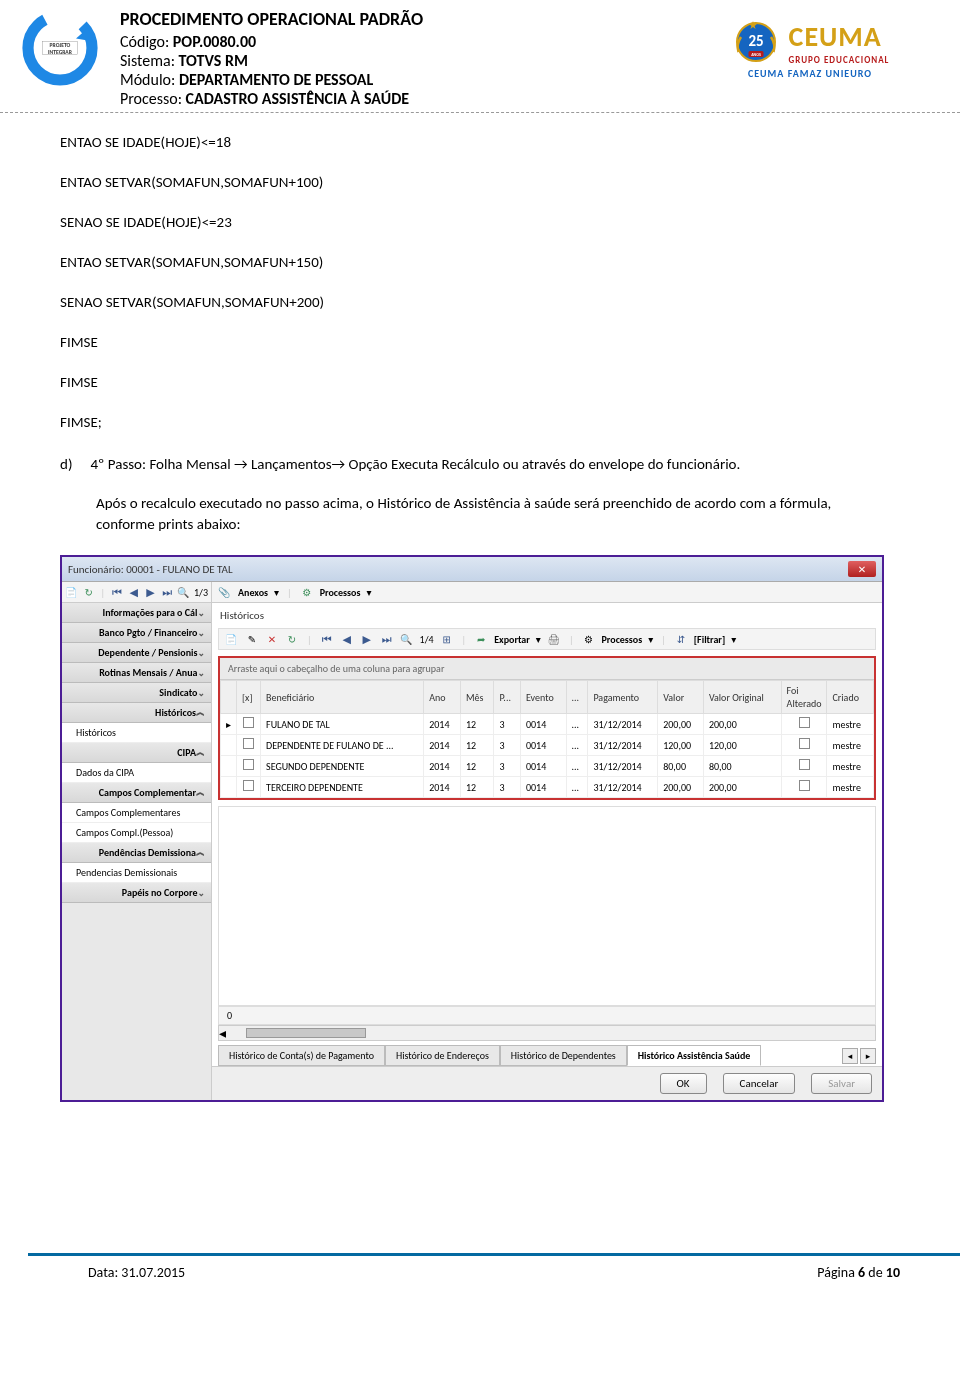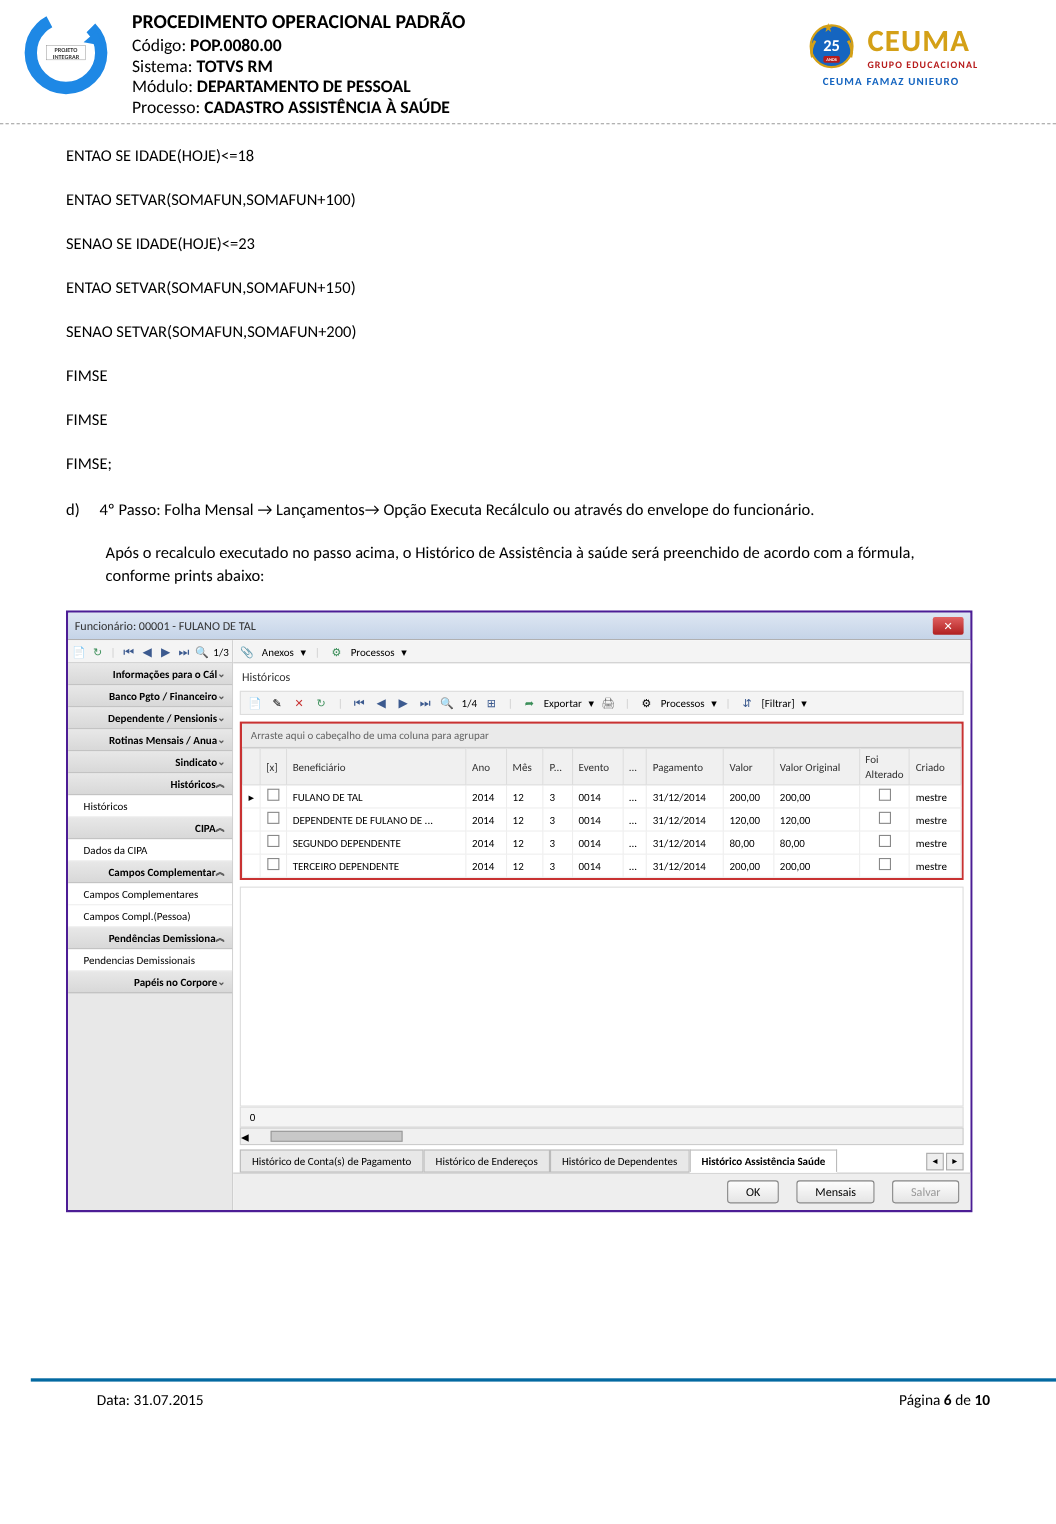--- a/index.html
+++ b/index.html
@@ -40,21 +40,21 @@
     .sidebar { width: 150px; background: #e8e8e8; border-right: 1px solid #ccc; font-size: 10px; }
     .sidebar-toolbar { background: #f4f4f4; padding: 3px; border-bottom: 1px solid #ccc; display: flex; gap: 3px; align-items: center; }
     .sidebar-group { background: linear-gradient(#e8e8e8, #d8d8d8); padding: 3px 6px; border-bottom: 1px solid #bbb; font-weight: bold; display: flex; justify-content: flex-end; align-items: center; cursor: pointer; }
     .sidebar-item { padding: 3px 14px; border-bottom: 1px solid #eee; background: #fff; cursor: pointer; }
     .chevron { font-size: 9px; color: #555; }
     
     .main-panel { flex: 1; background: #fff; }
     .main-toolbar { background: #f4f4f4; padding: 3px 6px; border-bottom: 1px solid #ccc; display: flex; gap: 6px; align-items: center; font-size: 10px; }
     .tb-sep { color: #ccc; margin: 0 2px; }
     .tb-icon { width: 14px; height: 14px; display: inline-flex; align-items: center; justify-content: center; }
-    .tb-text { cursor: pointer; }
+    .tb-text { cursor: pointer; font-weight: bold; }
     
     .panel-label { padding: 6px 8px; font-size: 11px; color: #333; }
     .sub-toolbar { background: #f4f4f4; padding: 3px 6px; border: 1px solid #ddd; margin: 0 6px; display: flex; gap: 6px; align-items: center; font-size: 10px; }
     
     .grid-container { margin: 6px; border: 2px solid #c83232; }
     .group-bar { background: #eaeaea; padding: 4px 8px; font-size: 10px; color: #666; border-bottom: 1px solid #ccc; }
     .grid { width: 100%; border-collapse: collapse; font-size: 10px; }
     .grid th { background: #f0f0f0; padding: 3px 5px; text-align: left; border: 1px solid #ddd; font-weight: normal; color: #333; }
     .grid td { padding: 3px 5px; border: 1px solid #eee; background: #fff; }
     .checkbox-cell { text-align: center; width: 24px; }
@@ -360,21 +360,21 @@
               <div class="tab">Histórico de Dependentes</div>
               <div class="tab active">Histórico Assistência Saúde</div>
             </div>
           <div class="tab-scroll">
             <span class="tab-scroll-btn">◂</span>
             <span class="tab-scroll-btn">▸</span>
           </div>
         </div>
         <div class="dialog-buttons">
           <span class="dlg-btn">OK</span>
-          <span class="dlg-btn">Mensais</span>
+          <span class="dlg-btn">Cancelar</span>
           <span class="dlg-btn disabled">Salvar</span>
         </div>
       </div>
     </div>
   </div>
 </div>
 
 <div class="page-footer">
   <div>
     <span>Data: </span><span>31.07.2015</span>

